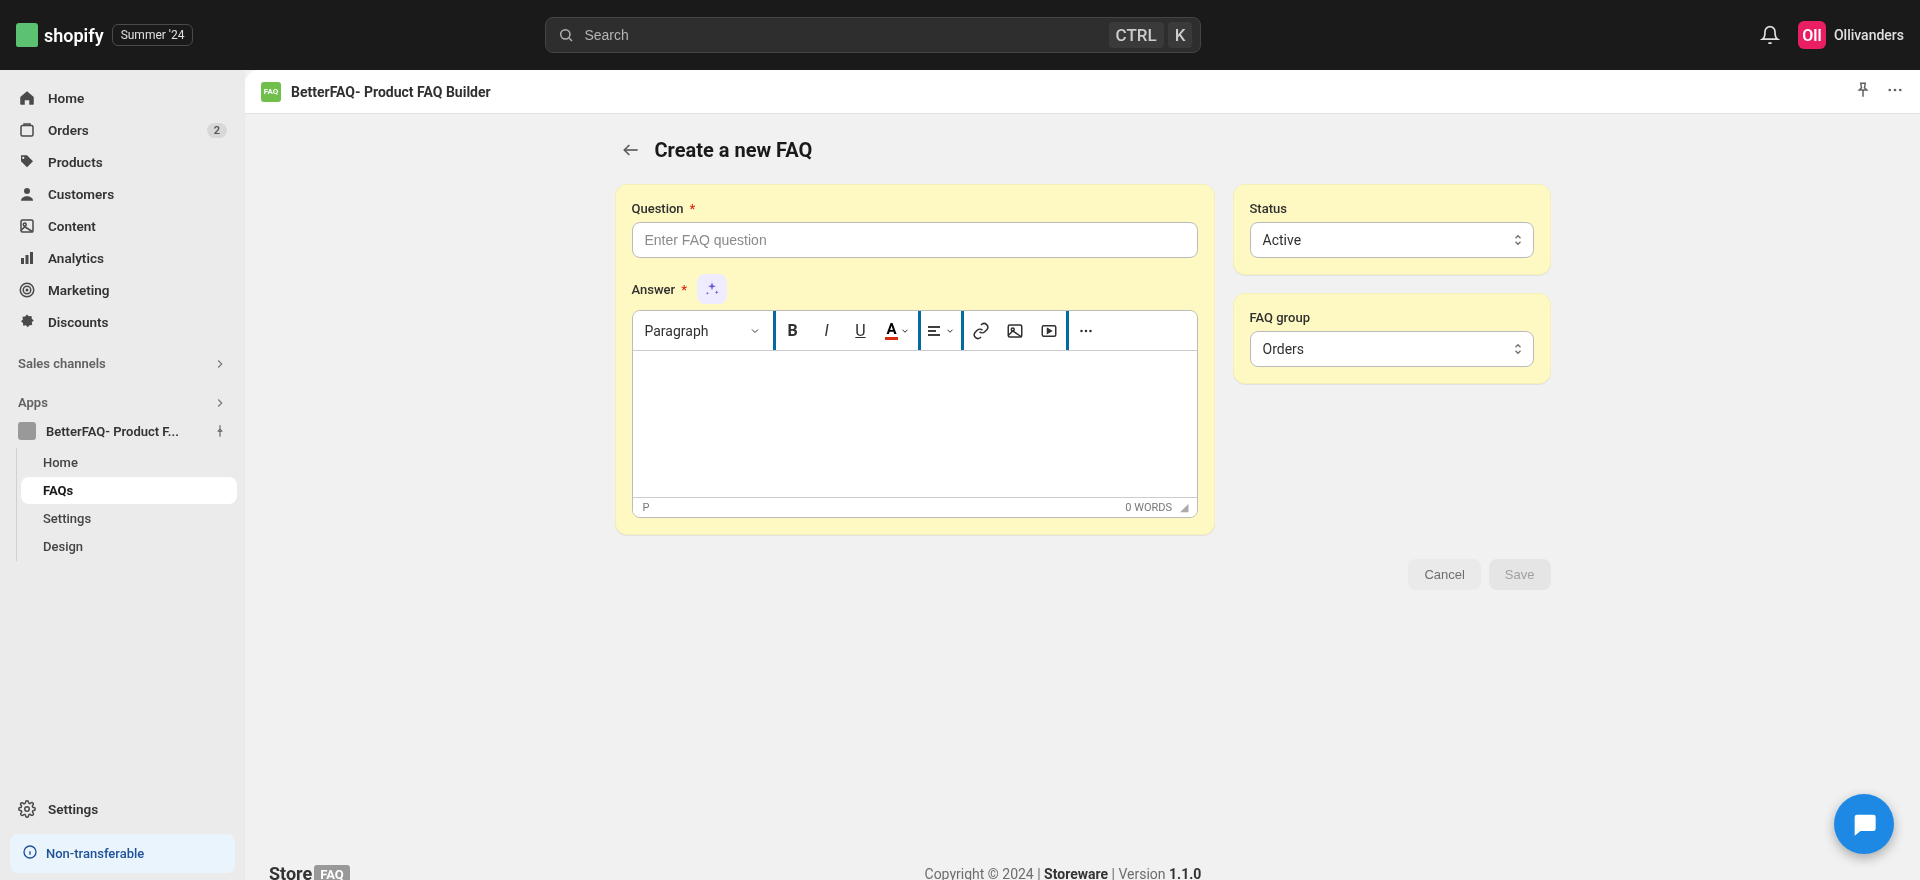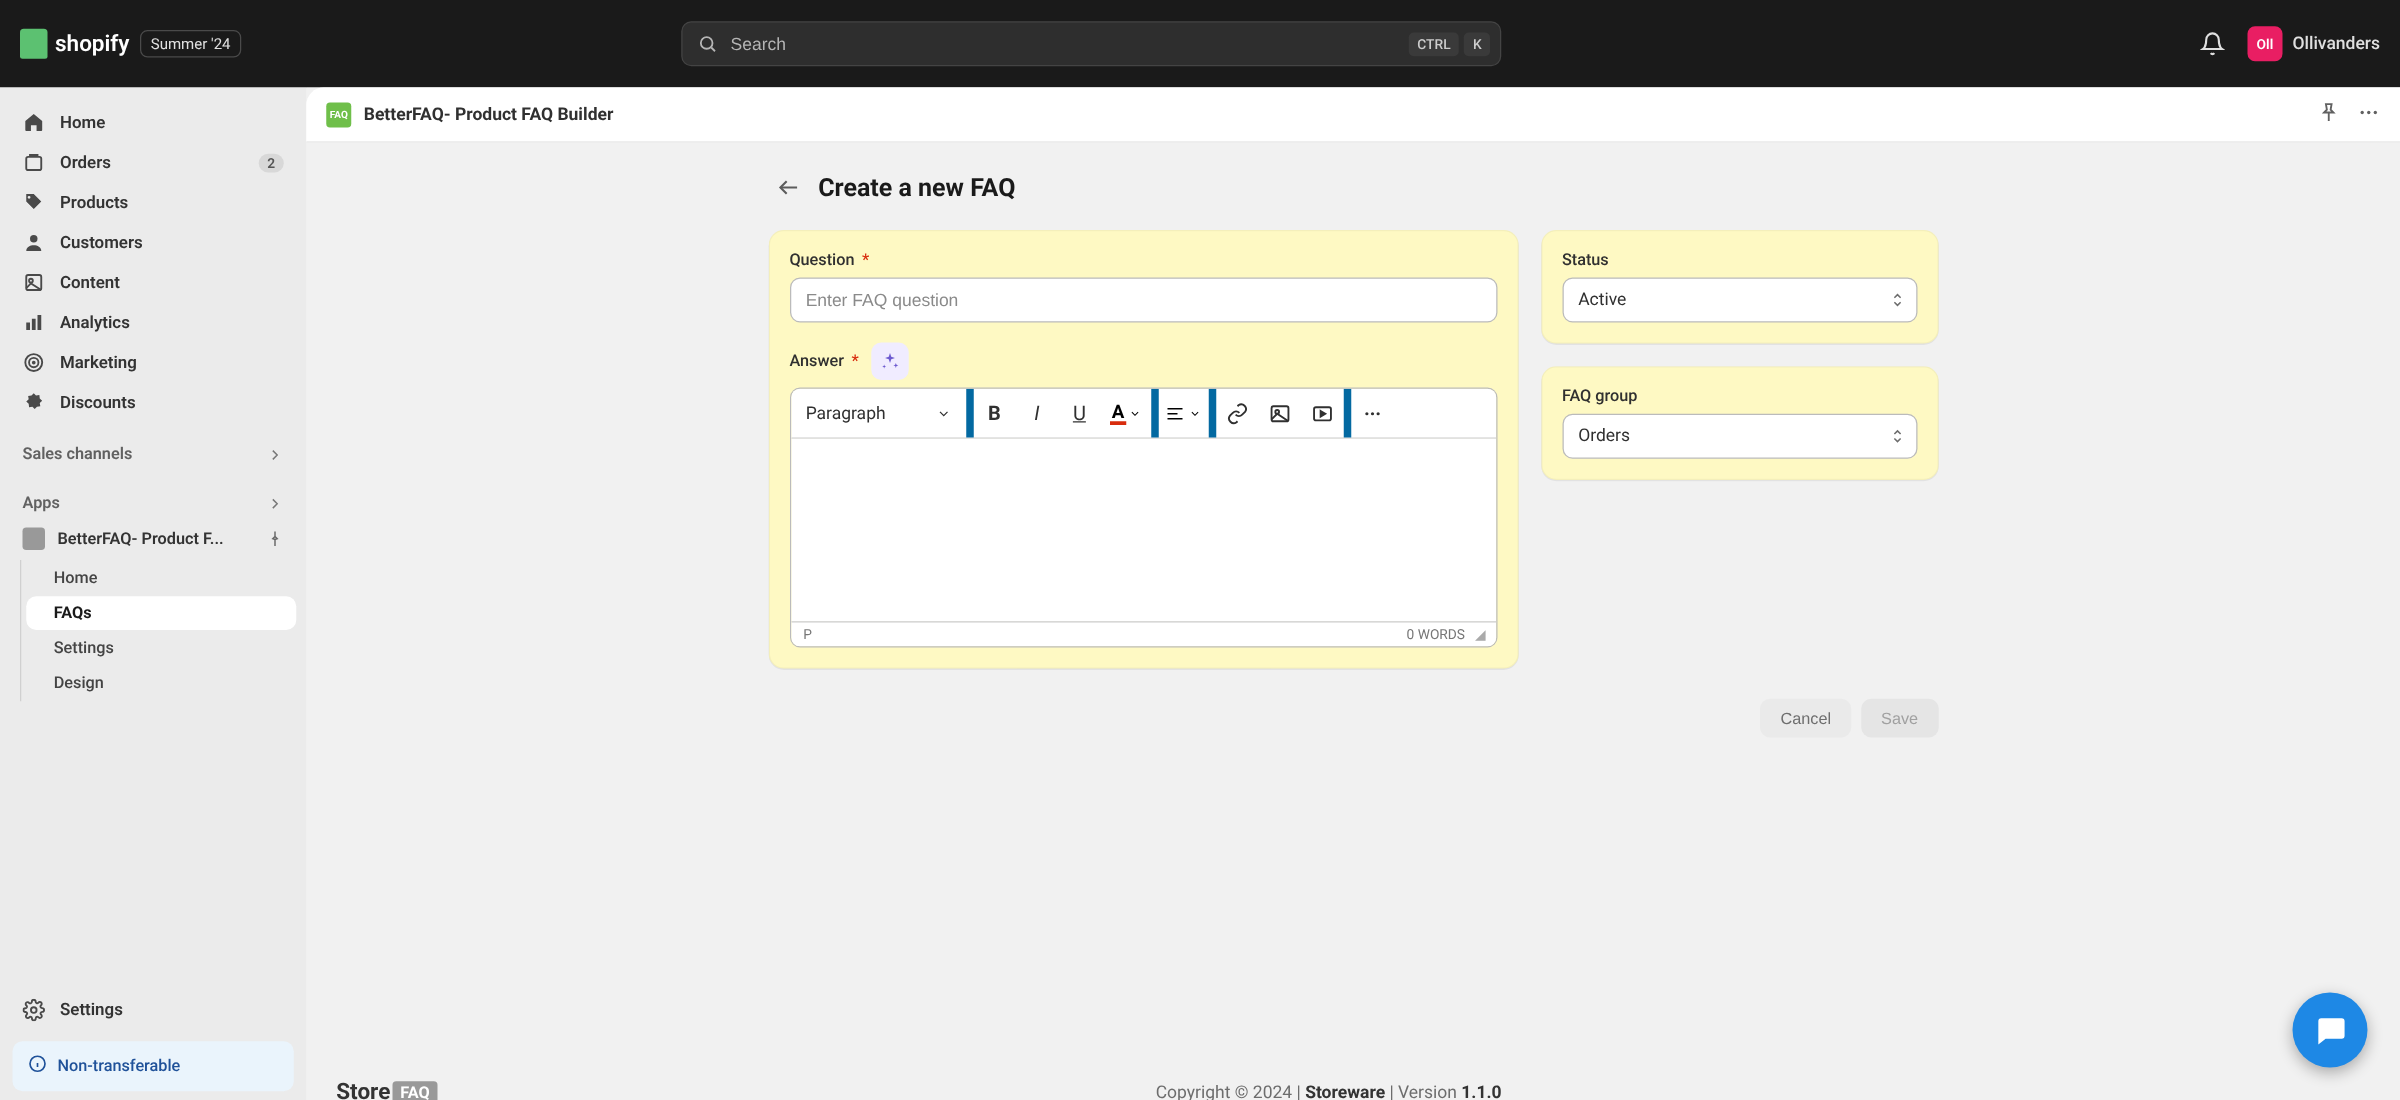--- a/index.html
+++ b/index.html
@@ -10,25 +10,25 @@
     .logo-wrap { display: flex; align-items: center; gap: 8px; }
     .shopify-logo { display: flex; align-items: center; gap: 6px; color: #fff; font-weight: 600; font-size: 18px; }
     .shopify-bag { width: 22px; height: 24px; background: #5cc171; border-radius: 3px 3px 2px 2px; position: relative; }
     .summer-badge { border: 1px solid #4a4a4a; color: #e0e0e0; font-size: 12px; padding: 3px 8px; border-radius: 6px; }
     .search-wrap { flex: 0 0 auto; margin-left: 340px; }
     .search-box { width: 656px; height: 36px; background: #2e2e2e; border: 1px solid #444; border-radius: 8px; display: flex; align-items: center; padding: 0 8px 0 12px; }
     .search-icon-el { color: #b5b5b5; margin-right: 10px; display: flex; }
     .search-input { background: transparent; border: none; outline: none; color: #ccc; font-size: 14px; flex: 1; }
     .search-input::placeholder { color: #b5b5b5; }
     .search-kbd { display: flex; gap: 4px; }
-    .kbd-key { background: #3a3a3a; color: #ccc; font-size: 11px; padding: 3px 7px; border-radius: 4px; font-weight: 500; }
+    .kbd-key { background: #3a3a3a; color: #ccc; font-size: 17px; padding: 3px 7px; border-radius: 4px; font-weight: 500; }
     .topbar-right { margin-left: auto; display: flex; align-items: center; gap: 18px; }
     .bell-icon-el { color: #e0e0e0; display: flex; }
     .user-chip { display: flex; align-items: center; gap: 8px; }
-    .avatar-initials { width: 28px; height: 28px; background: #e91e63; color: #fff; font-size: 11px; font-weight: 600; border-radius: 6px; display: flex; align-items: center; justify-content: center; }
+    .avatar-initials { width: 28px; height: 28px; background: #e91e63; color: #fff; font-size: 16px; font-weight: 600; border-radius: 6px; display: flex; align-items: center; justify-content: center; }
     .user-name { color: #e0e0e0; font-size: 14px; font-weight: 500; }
     
     
     .app-body { display: flex; height: calc(880px - 57px); }
     
     
     .sidebar { width: 245px; background: #ebebeb; display: flex; flex-direction: column; padding: 12px 8px 0 8px; position: relative; }
     .nav-item { display: flex; align-items: center; gap: 12px; padding: 6px 10px; border-radius: 8px; font-size: 13.5px; font-weight: 600; color: #333; cursor: pointer; margin: 1px 0; }
     .nav-icon { width: 18px; height: 18px; display: flex; align-items: center; justify-content: center; color: #4a4a4a; flex-shrink: 0; }
     .nav-label { flex: 1; }
@@ -77,21 +77,21 @@
     
     .text-input { width: 100%; border: 1px solid #bbb; border-radius: 8px; padding: 8px 12px; font-size: 14px; color: #333; outline: none; height: 36px; }
     .text-input::placeholder { color: #8a8a8a; }
     
     .answer-label-row { display: flex; align-items: center; gap: 10px; margin-top: 16px; margin-bottom: 6px; }
     .ai-btn { width: 30px; height: 30px; background: #f0ecff; border-radius: 8px; display: flex; align-items: center; justify-content: center; color: #6d5bd0; cursor: pointer; }
     
     
     .rte { border: 1px solid #bbb; border-radius: 8px; overflow: hidden; }
     .rte-toolbar { display: flex; border-bottom: 1px solid #ccc; background: #fff; height: 40px; }
-    .tb-group { display: flex; align-items: center; border-right: 6px solid #0369a1; }
+    .tb-group { display: flex; align-items: center; border-right: 3px solid #0369a1; }
     .tb-btn { width: 34px; height: 40px; display: flex; align-items: center; justify-content: center; color: #303030; cursor: pointer; font-size: 16px; }
     .tb-para { width: 140px; padding: 0 12px; display: flex; align-items: center; justify-content: space-between; font-size: 14px; color: #303030; cursor: pointer; }
     .tb-color { width: 40px; display: flex; align-items: center; justify-content: center; gap: 2px; cursor: pointer; }
     .color-A { font-weight: 700; font-size: 15px; border-bottom: 3px solid #d82c0d; padding: 0 1px; line-height: 1; }
     .tb-align { width: 40px; display: flex; align-items: center; justify-content: center; gap: 3px; cursor: pointer; }
     .tb-more { width: 46px; }
     .rte-body { min-height: 146px; background: #fff; padding: 10px; }
     .rte-footer { border-top: 1px solid #ccc; display: flex; align-items: center; justify-content: space-between; padding: 2px 8px 2px 10px; font-size: 11px; color: #777; background: #fff; height: 20px; }
     .resize-grip { color: #aaa; }
     .side-label { font-size: 13px; color: #303030; font-weight: 500; margin-bottom: 6px; }

